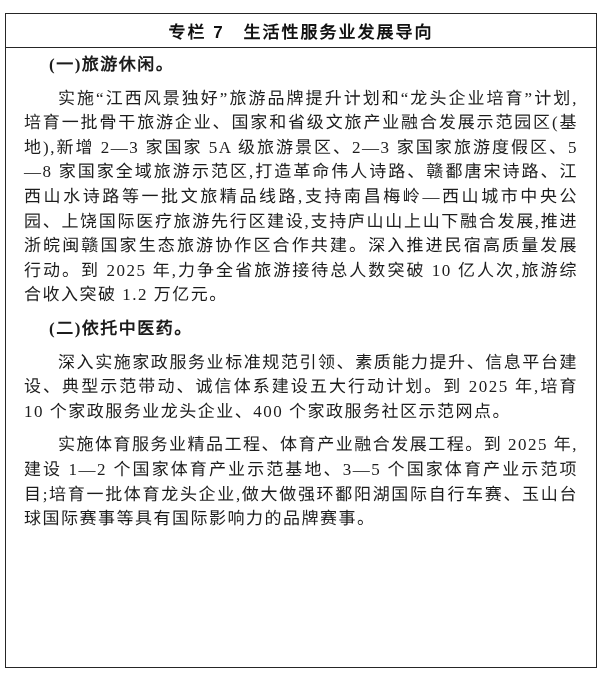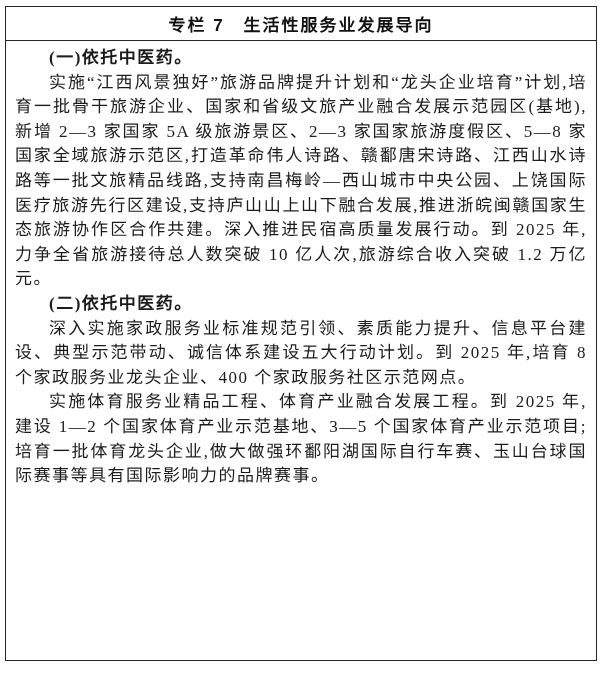--- a/index.html
+++ b/index.html
@@ -11,21 +11,21 @@
     width: 604px;
     height: 681px;
     position: relative;
     font-family: "Liberation Serif", "DejaVu Serif", serif;
     color: #1c1c1c;
     -webkit-font-smoothing: antialiased;
   }
   .panel {
     position: absolute;
     left: 5px;
-    top: 6px;
+    top: 13px;
     width: 592px;
     height: 655px;
     border: 1.5px solid #262626;
     box-sizing: border-box;
     background: #ffffff;
   }
   .panel-header {
     height: 34px;
     border-bottom: 1.5px solid #262626;
     display: flex;
@@ -49,47 +49,47 @@
     text-align: justify;
     text-justify: inter-character;
   }
   .section { margin: 0; padding: 0; }
   .sec-heading {
     margin: 0;
     text-indent: 2em;
     font-weight: 700;
   }
   .sec-para {
-    margin: 0;
+    margin: 9px;
     text-indent: 2em;
   }
 </style>
 </head>
 <body>
 
 <div class="panel">
   <div class="panel-header">
     <span class="panel-title">专栏 7　生活性服务业发展导向</span>
   </div>
   <div class="panel-body">
 
     <div class="section">
-      <p class="sec-heading">(一)依托中医药。</p>
+      <p class="sec-heading">(一)旅游休闲。</p>
       <p class="sec-para">实施“江西风景独好”旅游品牌提升计划和“龙头企业培育”计划,培育一批骨干旅游企业、国家和省级文旅产业融合发展示范园区(基地),新增 2—3 家国家 5A 级旅游景区、2—3 家国家旅游度假区、5—8 家国家全域旅游示范区,打造革命伟人诗路、赣鄱唐宋诗路、江西山水诗路等一批文旅精品线路,支持南昌梅岭—西山城市中央公园、上饶国际医疗旅游先行区建设,支持庐山山上山下融合发展,推进浙皖闽赣国家生态旅游协作区合作共建。深入推进民宿高质量发展行动。到 2025 年,力争全省旅游接待总人数突破 10 亿人次,旅游综合收入突破 1.2 万亿元。</p>
     </div>
 
     <div class="section">
       <p class="sec-heading">(二)依托中医药。</p>
     </div>
 
     <div class="section">
     </div>
 
     <div class="section">
-      <p class="sec-para">深入实施家政服务业标准规范引领、素质能力提升、信息平台建设、典型示范带动、诚信体系建设五大行动计划。到 2025 年,培育 8 个家政服务业龙头企业、400 个家政服务社区示范网点。</p>
+      <p class="sec-para">深入实施家政服务业标准规范引领、素质能力提升、信息平台建设、典型示范带动、诚信体系建设五大行动计划。到 2025 年,培育 10 个家政服务业龙头企业、400 个家政服务社区示范网点。</p>
     </div>
 
     <div class="section">
       <p class="sec-para">实施体育服务业精品工程、体育产业融合发展工程。到 2025 年,建设 1—2 个国家体育产业示范基地、3—5 个国家体育产业示范项目;培育一批体育龙头企业,做大做强环鄱阳湖国际自行车赛、玉山台球国际赛事等具有国际影响力的品牌赛事。</p>
     </div>
 
   </div>
 </div>
 
 </body></html>

